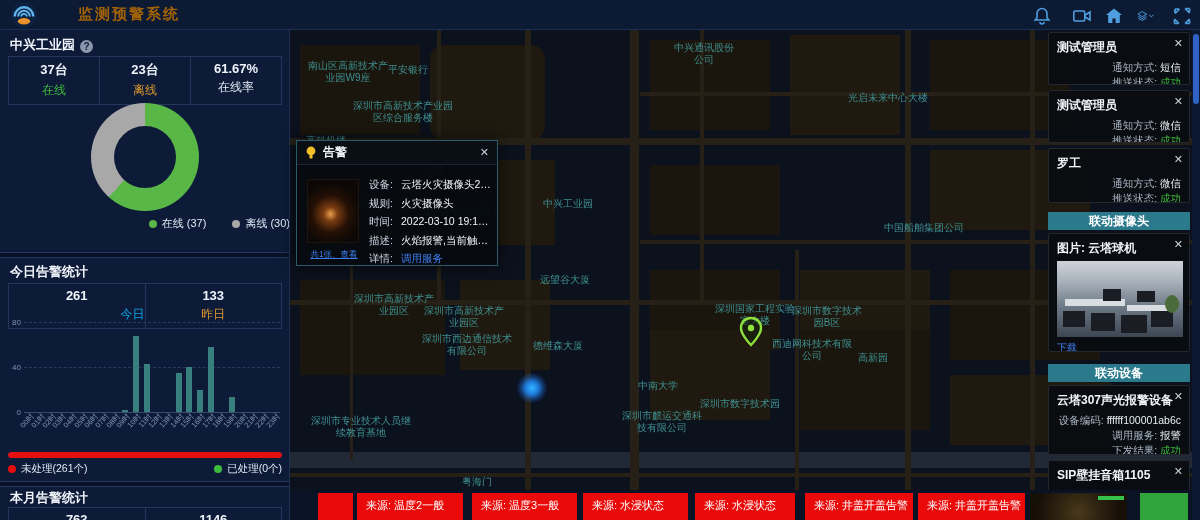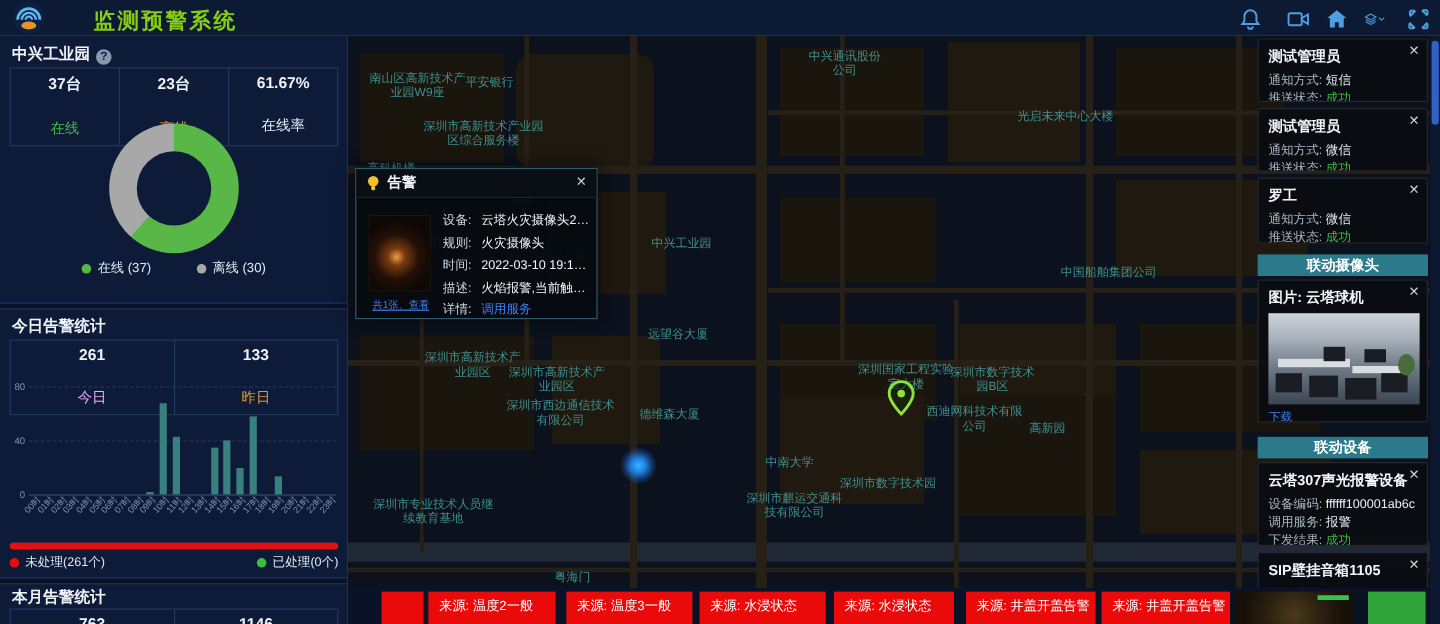--- a/index.html
+++ b/index.html
@@ -3,38 +3,38 @@
 <meta charset="utf-8">
 <style>
   * { margin:0; padding:0; box-sizing:border-box; }
   html,body { background:#04080f; }
   body { font-family:"Liberation Sans","DejaVu Sans",sans-serif; }
   #app { position:relative; width:1200px; height:520px; overflow:hidden; background:#0a1426; color:#e8eef7; }
 
   
   #header { position:absolute; left:0; top:0; width:1200px; height:30px; background:#0c1a33; border-bottom:1px solid #1c2e52; z-index:30; }
   .logo { position:absolute; left:10px; top:1px; width:28px; height:28px; }
-  .app-title { position:absolute; left:78px; top:5px; font-size:18px; font-weight:bold; letter-spacing:2px; color:#84cc16;font-family:Liberation Mono, monospace; }
+  .app-title { position:absolute; left:78px; top:5px; font-size:15px; font-weight:bold; letter-spacing:2px; color:#a16207;font-family:Liberation Mono, monospace; }
   .hicon { position:absolute; top:6px; width:20px; height:20px; cursor:pointer; }
   .hicon svg { width:20px; height:20px; }
 
   
   #left-panel { position:absolute; left:0; top:30px; width:290px; height:490px; background:#0d1b38; border-right:1px solid #1e3050; overflow:hidden; z-index:20; }
   .sec-head { position:absolute; left:10px; font-size:13px; font-weight:bold; color:#f0f4fa; }
   .help-dot { display:inline-block; width:13px; height:13px; margin-left:5px; border-radius:50%; background:#8a97ad; color:#0d1b38; font-size:10px; line-height:13px; text-align:center; font-weight:bold; vertical-align:-1px; }
   .stat-row { position:absolute; left:8px; width:274px; display:flex; border:1px solid #24365e; }
   .stat-cell { flex:1; text-align:center; padding:4px 0 5px; border-left:1px solid #24365e; }
   .stat-cell:first-child { border-left:none; }
   .stat-val { font-size:13px; font-weight:bold; color:#eef3fa; }
-  .stat-lab { font-size:12px; margin-top:20px; }
+  .stat-lab { font-size:12px; margin-top:3px; }
   .divider { position:absolute; left:0; width:290px; height:6px; background:#091126; border-top:1px solid #24365e; border-bottom:1px solid #24365e; }
 
   .donut { position:absolute; left:91px; top:73px; width:108px; height:108px; border-radius:50%; }
   .donut-hole { position:absolute; left:23px; top:23px; width:62px; height:62px; border-radius:50%; background:#0d1b38; }
-  .legend { position:absolute; left:0; top:186px; width:290px; display:flex; justify-content:center; gap:38px; }
+  .legend { position:absolute; left:0; top:186px; width:290px; display:flex; justify-content:flex-end; gap:26px; }
   .legend-item { display:flex; align-items:center; gap:5px; font-size:11px; color:#dfe7f2; }
   .dot { width:8px; height:8px; border-radius:50%; }
 
   #bar-chart { position:absolute; left:8px; top:288px; width:274px; height:128px; }
   .grid-line { position:absolute; left:16px; width:256px; border-top:1px dashed #2a3a5e; }
   .base-line { position:absolute; left:16px; width:256px; border-top:1px solid #3a4a6e; }
   .ytick { position:absolute; left:0; width:13px; text-align:right; font-size:8px; color:#7d92b8; }
   #bar-plot { position:absolute; left:16px; top:4px; width:256px; height:90px; display:flex; align-items:flex-end; }
   .bar-slot { flex:1; display:flex; justify-content:center; align-items:flex-end; height:100%; }
   .bar { width:6px; }
@@ -69,21 +69,21 @@
   .p-row { display:flex; font-size:10.5px; line-height:18.5px; white-space:nowrap; }
   .p-row .lab { color:#cdd8e6; width:32px; flex:none; }
   .p-row .val { color:#f2f6fc; overflow:hidden; text-overflow:ellipsis; }
   .p-row .val.link { color:#3e7ff0; cursor:pointer; }
 
   
   #right-panel { position:absolute; left:1048px; top:30px; width:142px; height:490px; z-index:26; }
   .rcard { position:absolute; left:0; width:142px; background:rgba(10,12,16,0.94); border:1px solid #23272e; border-radius:2px; padding:6px 8px; overflow:hidden; }
   .rcard .x { position:absolute; right:6px; top:5px; }
   .rcard-title { font-size:12px; font-weight:bold; color:#f2f6fc; margin-bottom:4px; }
-  .rrow { font-size:10.5px; line-height:15px; color:#aab6c6; white-space:nowrap; }
+  .rrow { font-size:10.5px; line-height:15px; color:#aab6c6; white-space:nowrap;text-align:right; }
   .rrow .v { color:#e8eef7; }
   .rrow .v.ok { color:#3dbd3d;margin-top:19px; }
   .teal-head { position:absolute; left:0; width:142px; height:18px; background:#2b7a8c; color:#ffffff; font-size:12px; font-weight:bold; text-align:center; line-height:18px; cursor:pointer; }
   .snapshot { position:relative; width:126px; height:76px; margin-top:2px; cursor:pointer;
     background:linear-gradient(180deg,#cdd3d8 0%,#a8b1ba 28%,#707c89 58%,#3c4652 100%); overflow:hidden; }
   .snapshot .mon { position:absolute; background:#1a1e24; }
   .snapshot .desk { position:absolute; background:#d8dde1; }
   .snapshot .plant { position:absolute; background:#4a6b3a; border-radius:50%; }
   .dl-link { display:inline-block; margin-top:4px; font-size:10px; color:#3e7ff0; cursor:pointer; }
 
@@ -186,21 +186,21 @@
       </div>
     </div>
 
     <div class="divider" style="top:222px"></div>
 
     <div class="sec-head" style="top:233px">今日告警统计</div>
 
     <div class="stat-row" style="top:253px">
       <div class="stat-cell">
         <div class="stat-val">261</div>
-        <div class="stat-lab" style="color: #f0abfc;">今日</div>
+        <div class="stat-lab" style="color: #0ea5e9; text-align: right;">今日</div>
       </div>
       <div class="stat-cell">
         <div class="stat-val">133</div>
         <div class="stat-lab" style="color: rgb(224, 154, 45);">昨日</div>
       </div>
     </div>
 
     <div id="bar-chart">
       <div class="grid-line" style="top:4px"></div>
       <div class="grid-line" style="top:49px"></div>

